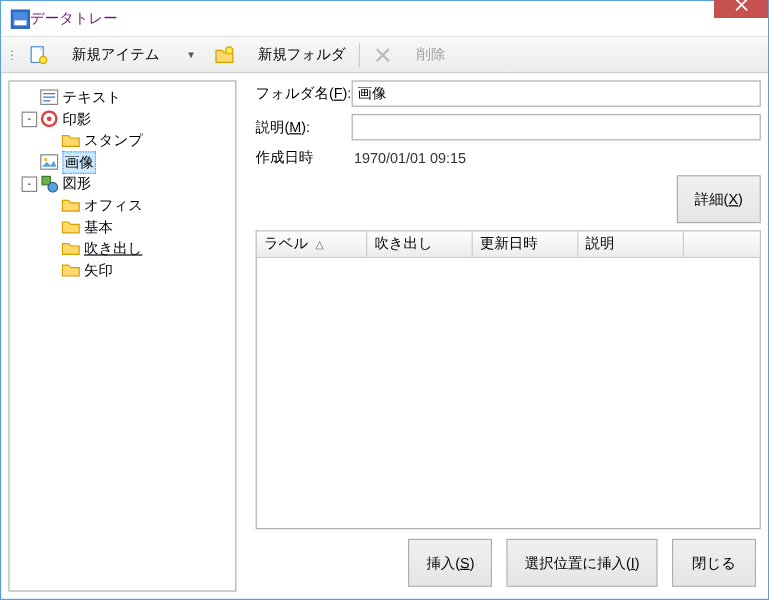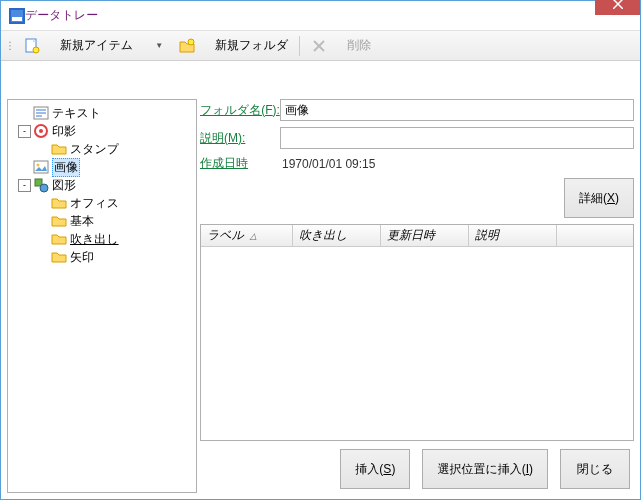--- a/index.html
+++ b/index.html
@@ -8,36 +8,36 @@
 .titlebar { height: 30px; background: #fff; display: flex; align-items: center; border-bottom: 1px solid #e0e0e0; }
 .titlebar .icon { width: 16px; height: 16px; margin-left: 8px; background: #2060c0; display: inline-block; }
 .titlebar .title { flex: 1; text-align: left; color: #701a75; }
 .titlebar .close { width: 45px; height: 22px; background: #c75050; color: #fff; display: flex; align-items: center; justify-content: center; margin-right: 0; margin-top: -8px; align-self: flex-start; font-size: 13px; }
 .toolbar { height: 30px; background: linear-gradient(#f8f8f8,#ececec); border-bottom: 1px solid #d0d0d0; display: flex; align-items: center; padding: 0 4px; gap: 2px; }
 .tb-btn { height: 24px; border: 1px solid transparent; background: transparent; display: flex; align-items: center; gap: 20px; padding: 0 6px; cursor: pointer; }
 .tb-sep { width: 1px; height: 20px; background: #ccc; margin: 0 2px; }
 .tb-icon { width: 16px; height: 16px; display: inline-block; }
 .tb-dis { color: #a0a0a0; }
 .drop { color: #555; font-size: 8px; margin-left: 2px; }
-.content { flex: 1; display: flex; padding: 6px; gap: 3px; margin-top: 32px; }
+.content { flex: 1; display: flex; padding: 6px; gap: 16px; }
 .tree { width: 190px; border: 1px solid #b0b0b0; background: #fff; padding: 4px 2px; overflow: auto; }
 .tree-node { display: flex; align-items: center; height: 18px; cursor: default; }
 .exp { width: 13px; height: 13px; display: inline-flex; align-items: center; justify-content: center; border: 1px solid #888; font-size: 9px; line-height: 1; margin-right: 2px; background: #fff; cursor: pointer; }
 .exp-ph { width: 15px; display: inline-block; }
 .nicon { width: 16px; height: 16px; margin-right: 3px; display: inline-block; }
 .selected { background: #cde8ff; border: 1px dotted #3399ff; padding: 0 1px; }
 .right { flex: 1; display: flex; flex-direction: column; }
 .form-row { display: flex; align-items: center; margin-bottom: 6px; }
-.form-label { width: 80px; color: #15803d; text-decoration: underline; }
+.form-label { width: 80px; color: #000000; }
 .form-input { flex: 1; height: 22px; border: 1px solid #b0b0b0; padding: 2px 4px; background: #fff; }
 .form-text { color: #333; padding-left: 2px; }
 .detail-row { display: flex; justify-content: flex-end; margin-bottom: 6px; }
 .btn { height: 40px; border: 1px solid #adadad; background: linear-gradient(#f0f0f0,#e5e5e5); padding: 0 14px; cursor: pointer; }
 .grid { flex: 1; border: 1px solid #b0b0b0; background: #fff; display: flex; flex-direction: column; }
-.grid-head { display: flex; height: 22px; background: linear-gradient(#fdfdfd,#ececec); border-bottom: 1px solid #ccc; font-style: italic; }
+.grid-head { display: flex; height: 22px; background: linear-gradient(#fdfdfd,#ececec); border-bottom: 1px solid #ccc; }
 .grid-col { border-right: 1px solid #ccc; padding: 3px 6px; display: flex; align-items: center; gap: 6px; }
 .grid-body { flex: 1; }
 .bottom { display: flex; justify-content: flex-end; gap: 12px; padding: 8px 4px 4px; }
 .und { text-decoration: underline; }
 .sort { font-size: 9px; color: #666; }
 svg { display: block; }
 </style>
 </head>
 <body>
 

